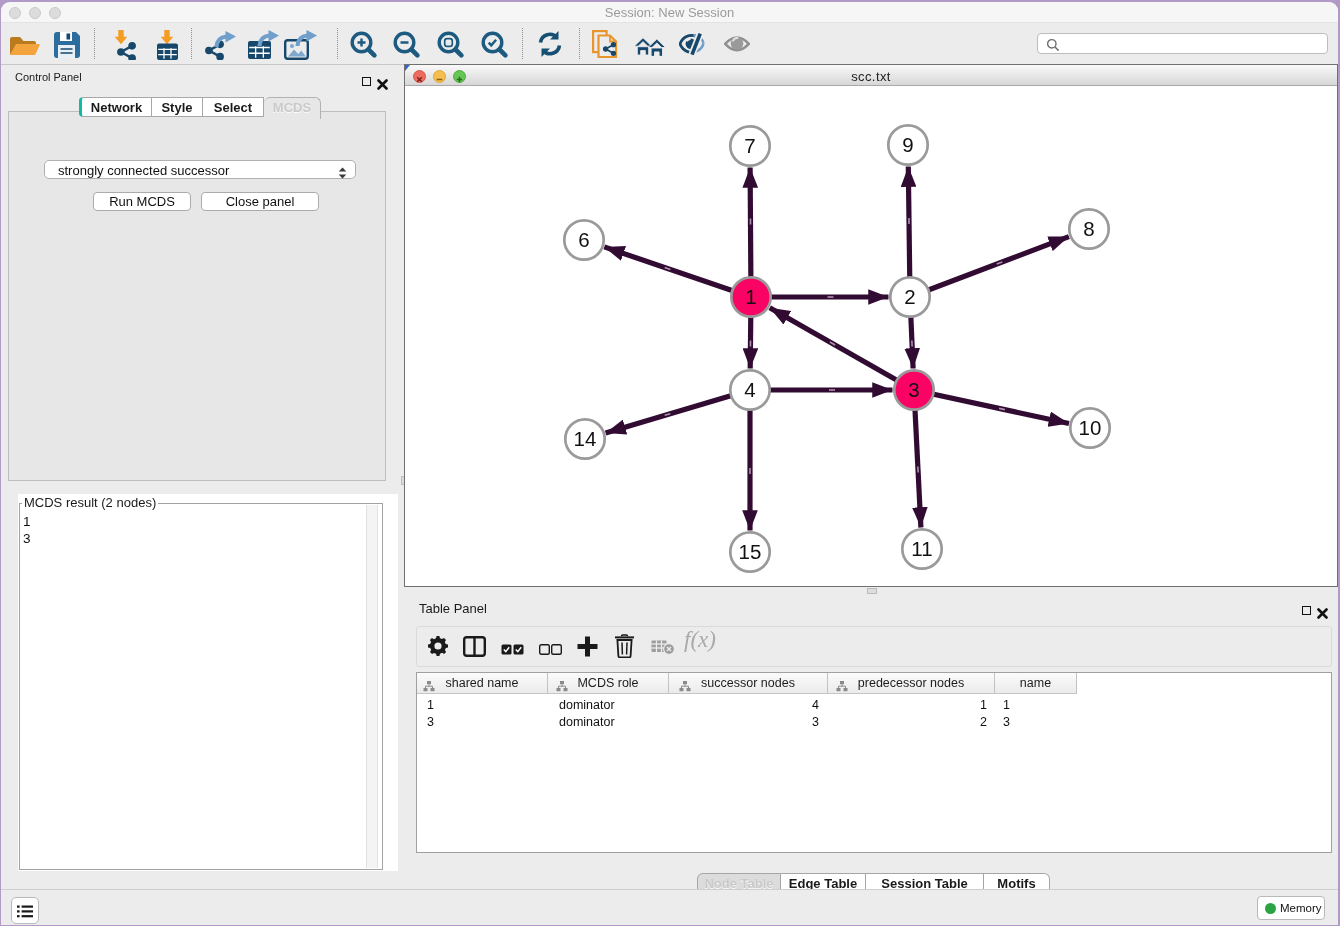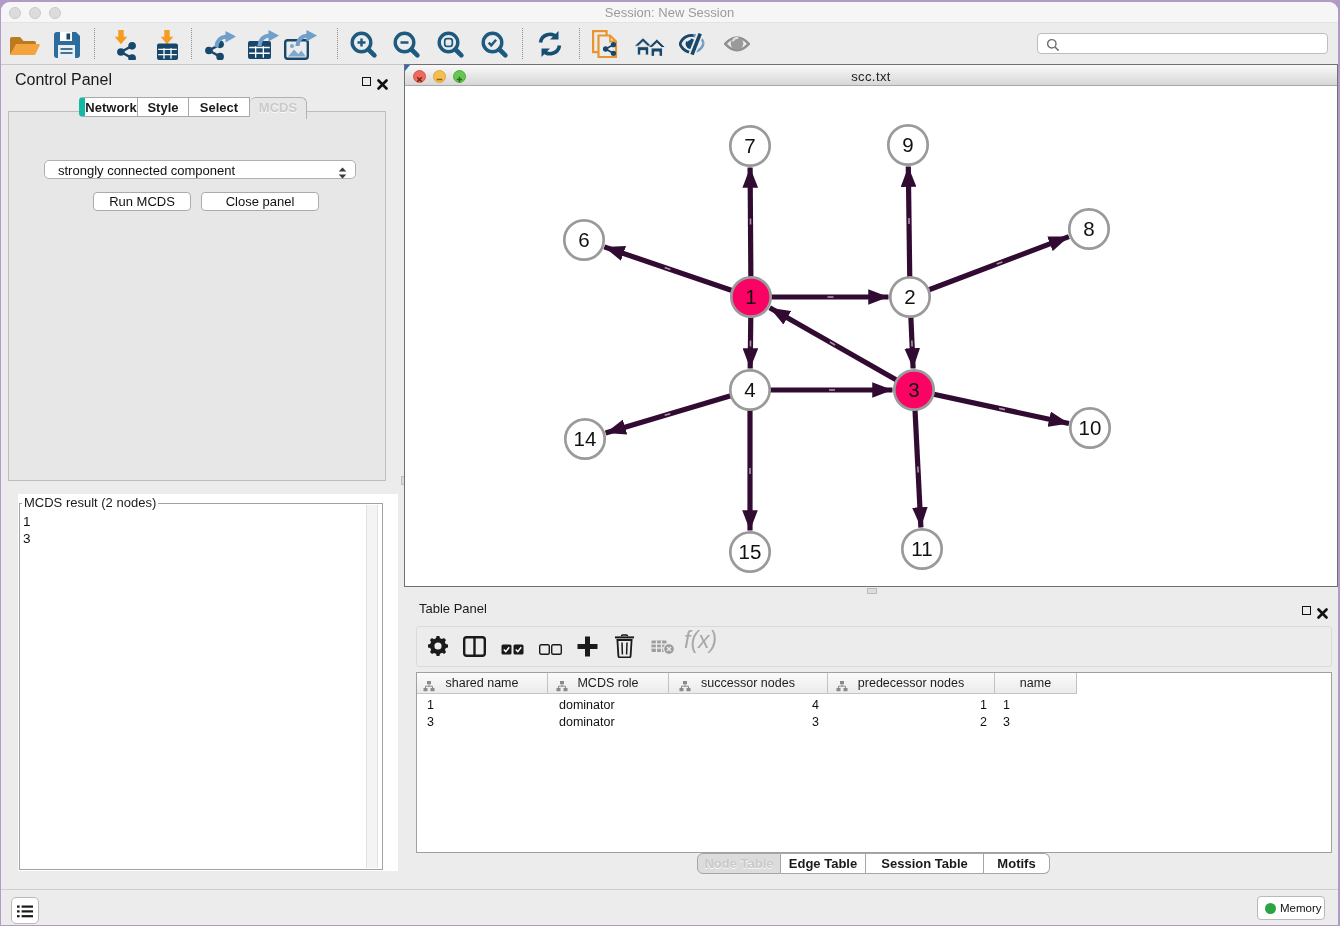--- a/index.html
+++ b/index.html
@@ -10,21 +10,21 @@
   background:#f6f6f6; border-bottom:1px solid #e3e3e3; }
 .tl { position:absolute; top:4.5px; width:12px; height:12px; border-radius:50%;
   background:#dcdcdc; border:1px solid #c9c9c9; }
 #titletext { position:absolute; top:3px; width:100%; text-align:center;
   font-size:13px; color:#9b9b9b; }
 #toolbar { position:absolute; left:0; top:21px; width:100%; height:42px;
   background:#ececec; border-bottom:1px solid #c8c8c8; }
 #searchbox { position:absolute; left:1036px; top:10px; width:291px; height:21px;
   background:#fff; border:1px solid #bdbdbd; border-radius:4px; }
 #cp { position:absolute; left:0; top:63px; width:392px; height:824px; }
-#cp-title { position:absolute; left:14px; top:6px; font-size:16px; color:#1a1a1a; }
+#cp-title { position:absolute; left:14px; top:6px; font-size:11px; color:#1a1a1a; }
 .tab { float:left; height:20px; line-height:20px; background:#fff;
   border:1px solid #a8a8a8; border-left:none; font-size:13px; font-weight:bold; color:#1a1a1a;
   text-align:center; position:relative; z-index:3; }
 #tabpanel { position:absolute; left:7px; top:46px; width:378px; height:370px;
   background:#e7e7e7; border:1px solid #bdbdbd; z-index:1; }
 .btn { position:absolute; height:19px; background:#fff; border:1px solid #ababab;
   border-radius:4px; font-size:13px; color:#111; text-align:center; line-height:17px; }
 #netwin { position:absolute; left:403px; top:62px; width:934px; height:523px;
   border:1px solid #707070; background:#fff; }
 #nw-title { position:absolute; left:0; top:0; width:100%; height:21px;
@@ -192,28 +192,28 @@
       </div>
   </div>
 
   <div id="cp">
     <div id="cp-title">Control Panel</div>
     <div class="abs" style="left:361px;top:12px;width:9px;height:9px;border:1.4px solid #111"></div>
     <div class="abs" style="left:376px;top:11px"><svg width="11" height="11" viewBox="0 0 11 11">
           <path d="M1.5,1.5 L9.5,9.5 M9.5,1.5 L1.5,9.5" stroke="#111" stroke-width="2.6" stroke-linecap="round"></path>
         </svg></div>
     <div class="abs" style="left:78px;top:32px;z-index:3">
-      <div class="tab" style="width:59px;border-left:6px solid #14b8a6;border-radius:4px 0 0 4px">Network</div>
+      <div class="tab" style="width:73px;border-left:3px solid #14b8a6;border-radius:4px 0 0 4px">Network</div>
       <div class="tab" style="width:51px">Style</div>
       <div class="tab" style="width:61px">Select</div>
       <div class="tab etched" style="width:57px;height:22px;background:#e7e7e7;border-color:#b2b2b2;border-bottom:none;border-radius:6px 6px 0 0">MCDS</div>
     </div>
     <div id="tabpanel"></div>
     <div class="abs" style="left:43px;top:95px;width:312px;height:19px;background:#fff;border:1px solid #b0b0b0;border-radius:5px;z-index:2">
-      <span style="position:absolute;left:13px;top:2px;font-size:13px;color:#111">strongly connected component</span>
+      <span style="position:absolute;left:13px;top:2px;font-size:13px;color:#111">strongly connected successor</span>
       <span style="position:absolute;right:8px;top:3.5px"><svg width="9" height="12" viewBox="0 0 9 12">
             <path d="M4.5,0.5 L8.3,4.6 H0.7 z" fill="#3a3a3a"></path>
             <path d="M4.5,11.5 L8.3,7.4 H0.7 z" fill="#3a3a3a"></path>
           </svg></span>
     </div>
     <div class="btn" style="left:92px;top:127px;width:98px;z-index:2">Run MCDS</div>
     <div class="btn" style="left:200px;top:127px;width:118px;z-index:2">Close panel</div>
 
     <div class="abs" style="left:17px;top:429px;width:380px;height:377px;background:#fff"></div>
     <div class="abs" style="left:18px;top:438px;width:364px;height:367px;border:1px solid #a2a2a2"></div>
@@ -339,21 +339,21 @@
           <rect x="0.5" y="1.5" width="15" height="11.5" rx="1" fill="#9c9c9c"></rect>
           <g stroke="#ececec" stroke-width="1.3">
             <line x1="0.5" y1="5" x2="15.5" y2="5"></line>
             <line x1="0.5" y1="9" x2="15.5" y2="9"></line>
             <line x1="5.5" y1="1.5" x2="5.5" y2="13"></line>
             <line x1="10.5" y1="1.5" x2="10.5" y2="13"></line>
           </g>
           <circle cx="18" cy="10" r="5.4" fill="#9c9c9c" stroke="#ececec" stroke-width="1.2"></circle>
           <path d="M16,8 l4,4 m0,-4 l-4,4" stroke="#ececec" stroke-width="1.5"></path>
         </svg></div>
-    <div class="abs" style="left:280px;top:29px;font-family:Liberation Sans, sans-serif;font-style:italic;font-size:23px;color:#a9a9a9">f(x)</div>
+    <div class="abs" style="left:280px;top:29px;font-family:Liberation Serif, serif;font-style:italic;font-size:23px;color:#a9a9a9">f(x)</div>
     <div class="abs" style="left:12px;top:28px;width:916px;height:41px;border:1px solid #dadada;border-radius:3px"></div>
     <div id="tblbox">
       <div id="tblhead">
         <div class="hcell" style="left:0;width:131px"><span class="hicon"><svg width="12" height="11" viewBox="0 0 12 11">
                 <rect x="4" y="0" width="4" height="3.2" fill="#8a8a8a"></rect>
                 <rect x="0.5" y="7" width="4" height="3.2" fill="#8a8a8a"></rect>
                 <rect x="7.5" y="7" width="4" height="3.2" fill="#8a8a8a"></rect>
                 <path d="M6,3.2 v2 M2.5,7 v-1.8 h7 v1.8" stroke="#8a8a8a" fill="none" stroke-width="1"></path>
               </svg></span>shared name</div>
         <div class="hcell" style="left:131px;width:121px"><span class="hicon" style="left:8px"><svg width="12" height="11" viewBox="0 0 12 11">
@@ -382,21 +382,21 @@
         <div style="position:absolute;left:252px;width:150px;top:4px;text-align:right">4</div>
         <div style="position:absolute;left:411px;width:159px;top:4px;text-align:right">1</div>
         <div style="position:absolute;left:586px;top:4px">1</div>
         <div style="position:absolute;left:10px;top:21px">3</div>
         <div style="position:absolute;left:142px;top:21px">dominator</div>
         <div style="position:absolute;left:252px;width:150px;top:21px;text-align:right">3</div>
         <div style="position:absolute;left:411px;width:159px;top:21px;text-align:right">2</div>
         <div style="position:absolute;left:586px;top:21px">3</div>
       </div>
     </div>
-    <div class="abs" style="left:293px;top:255px">
+    <div class="abs" style="left:293px;top:275px">
       <div class="seg etched" style="width:84px;background:#dcdcdc;border-left:1px solid #a6a6a6;border-radius:6px 0 0 6px">Node Table</div>
       <div class="seg" style="width:85px">Edge Table</div>
       <div class="seg" style="width:118px">Session Table</div>
       <div class="seg" style="width:66px;border-radius:0 6px 6px 0">Motifs</div>
     </div>
   </div>
 
   <div id="statusbar">
     <div class="abs" style="left:10px;top:7px;width:28px;height:27px;background:#fff;border:1px solid #b9b9b9;border-radius:5px">
         <span style="position:absolute;left:5px;top:6px"><svg width="16" height="13" viewBox="0 0 16 13">

